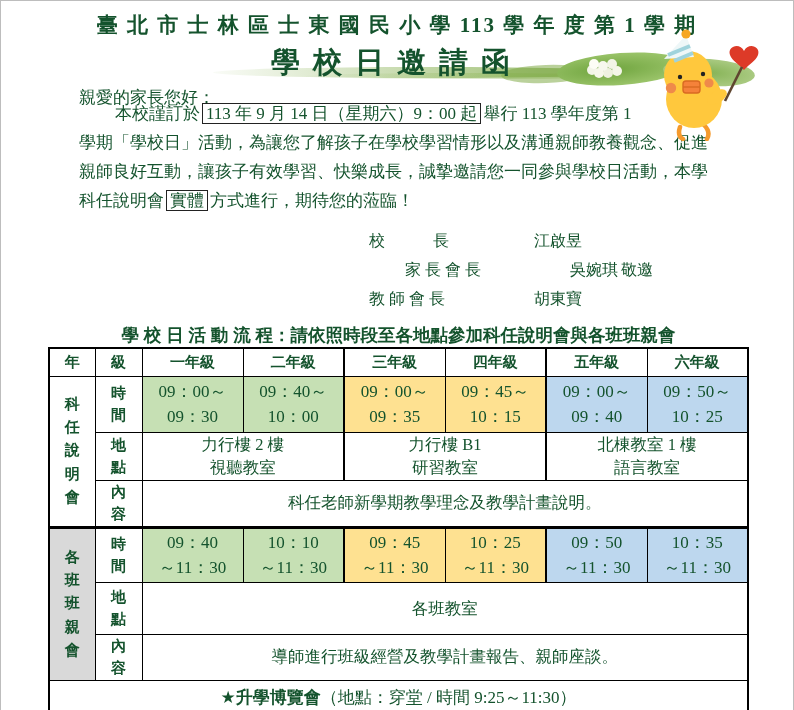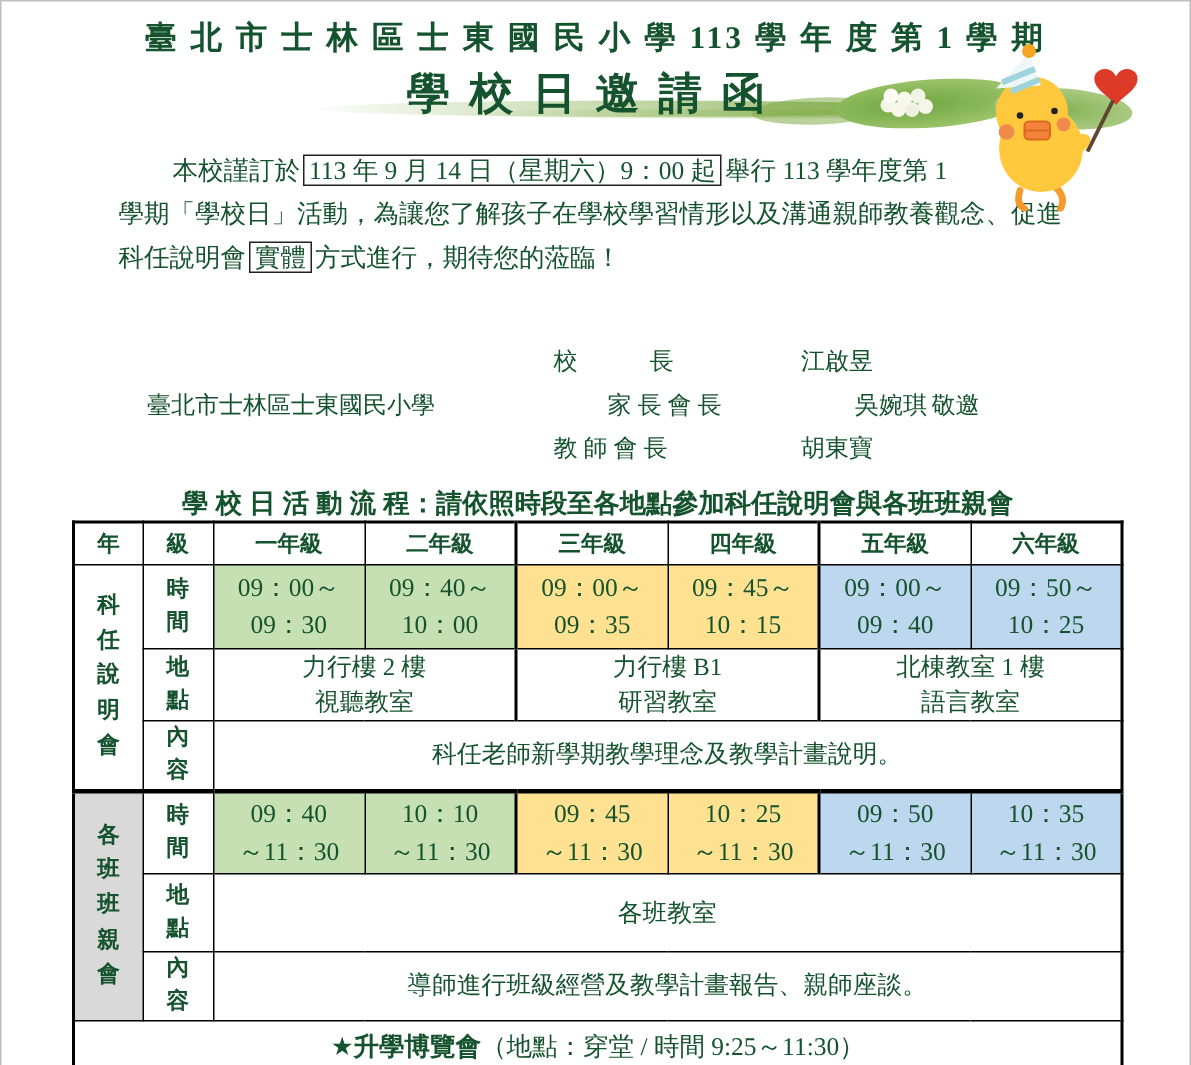--- a/index.html
+++ b/index.html
@@ -102,31 +102,32 @@
       <path d="M18 34 L40 10 L48 32 Z" fill="#eef7f8"></path>
       <path d="M22 30 L44 21" stroke="#9fd3dc" stroke-width="4" fill="none"></path>
       <path d="M28 36 L47 28" stroke="#9fd3dc" stroke-width="4" fill="none"></path>
       <circle cx="40" cy="9" r="4.6" fill="#f6a623"></circle>
     </g>
   </svg>
 
   <div class="header-title kai">臺 北 市 士 林 區 士 東 國 民 小 學  113  學 年 度 第  1  學 期</div>
   <div class="main-title gothic">學校日邀請函</div>
 
+  <div class="salutation">親愛的家長您好：</div>
   <div class="letter-body">
     <div class="line indent">
       <span>本校謹訂於</span><span class="boxed">113 年 9 月 14 日（星期六）9：00 起</span><span>舉行 113 學年度第 1</span>
     </div>
     <div class="line">學期「學校日」活動，為讓您了解孩子在學校學習情形以及溝通親師教養觀念、促進</div>
+    <div class="line">親師良好互動，讓孩子有效學習、快樂成長，誠摯邀請您一同參與學校日活動，本學</div>
     <div class="line">
       <span>科任說明會</span><span class="boxed">實體</span><span>方式進行，期待您的蒞臨！</span>
     </div>
   </div>
 
-  <div class="sig-school">臺北市士林區士東國民小學</div>
   <div class="sig-role r1">校　　　長</div>
   <div class="sig-role r2">家 長 會 長</div>
   <div class="sig-role r3">教 師 會 長</div>
   <div class="sig-name r1">江啟昱</div>
   <div class="sig-name r2">吳婉琪</div>
   <div class="sig-name r3">胡東寶</div>
   <div class="sig-close">敬邀</div>
 
   <div class="schedule-title gothic">
     <span>學 校 日 活 動 流 程</span><span class="t2">：請依照時段至各地點參加科任說明會與各班班親會</span>

